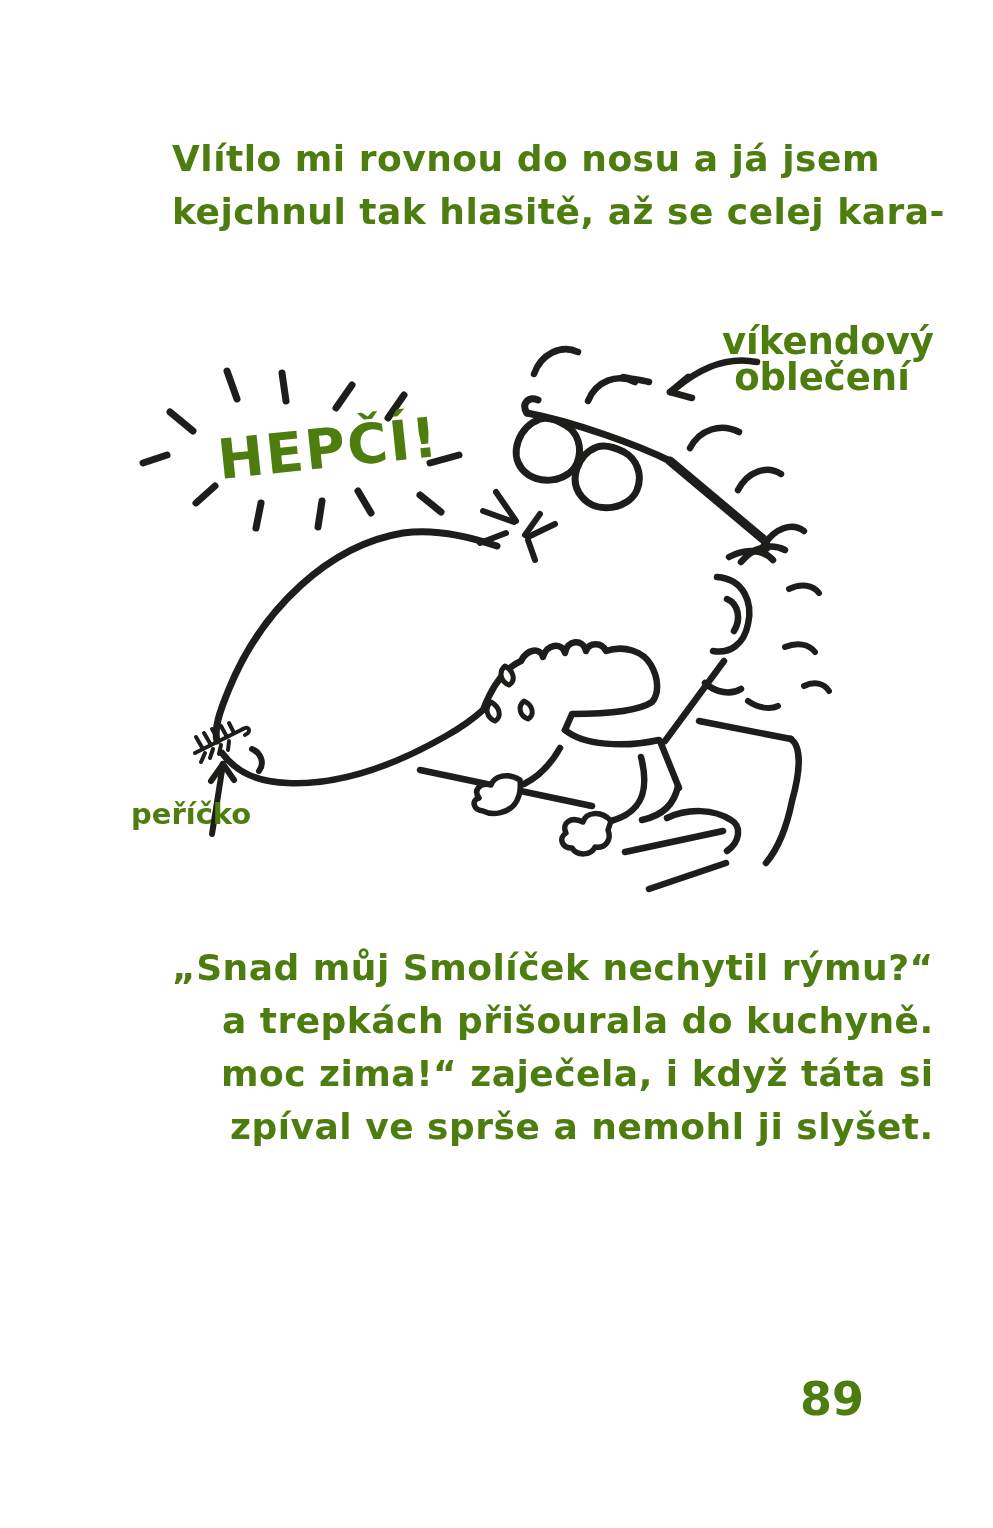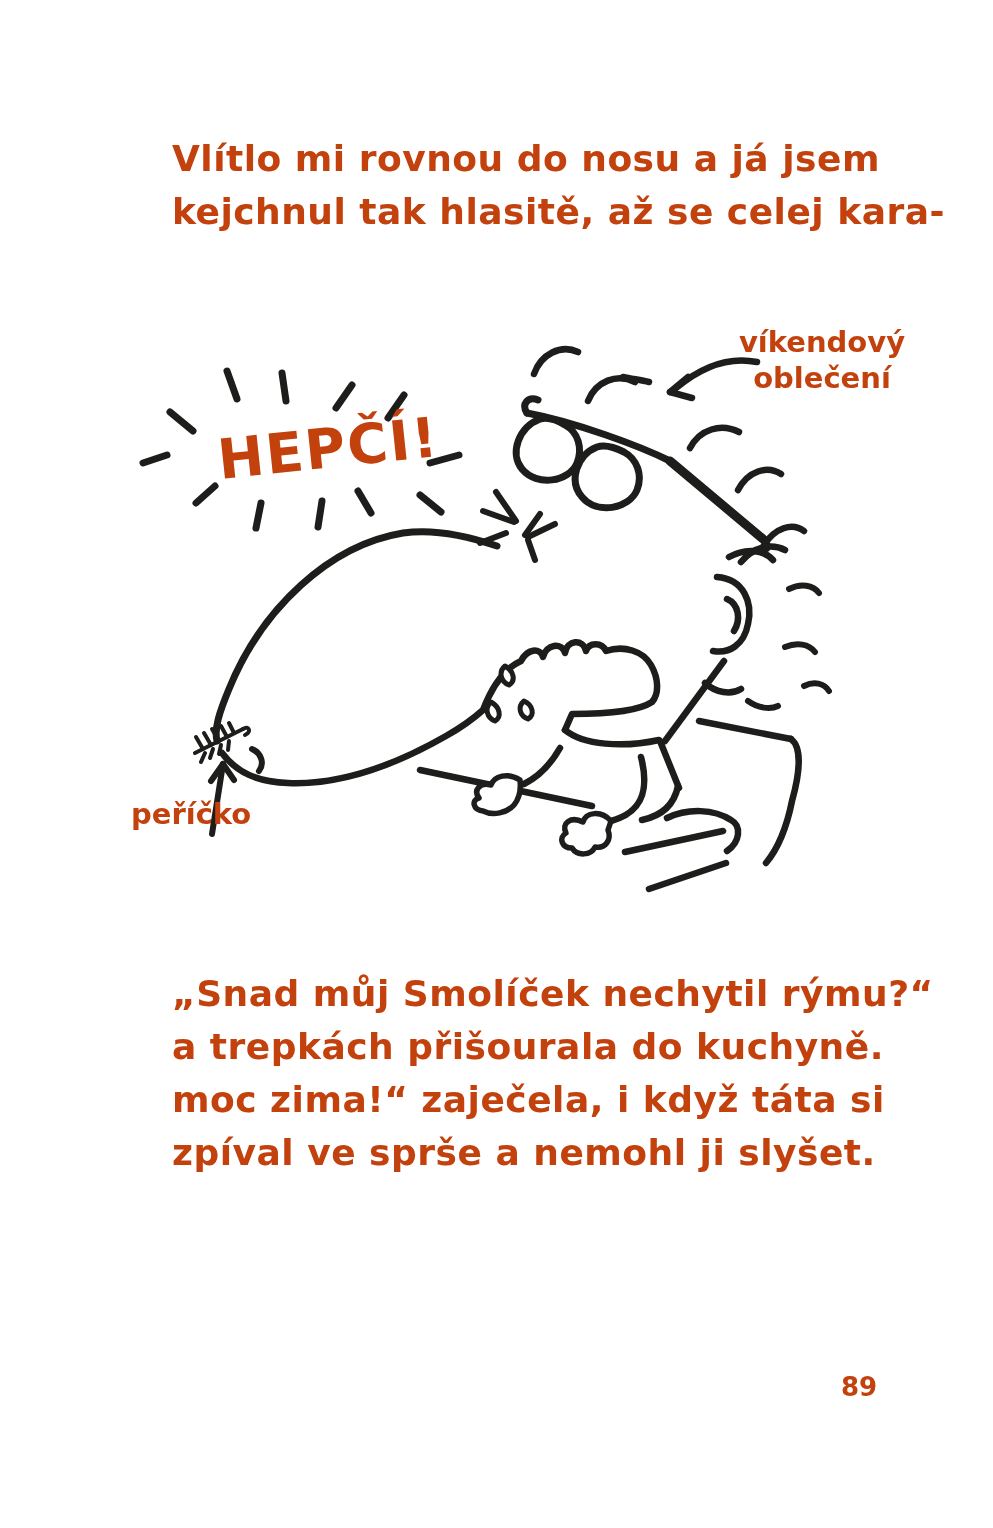--- a/index.html
+++ b/index.html
@@ -2,64 +2,64 @@
 <html><head>
 <meta charset="utf-8">
 <style>
   html,body{margin:0;padding:0;background:#ffffff;}
   .page{
     position:relative;
     width:993px;height:1528px;
     background:#ffffff;
     overflow:hidden;
     font-family:"DejaVu Sans","Liberation Sans",sans-serif;
-    color:#c2410c;
+    color:#4d7c0f;
   }
   .art{position:absolute;inset:0;width:100%;height:100%;}
   .para{
     position:absolute;
     font-size:36px;
     line-height:53px;
     font-weight:600;
     letter-spacing:.5px;
     white-space:nowrap;
   }
   .para span{display:block;}
   .para-top{left:172px;top:132px;}
-  .para-bottom{left:172px;top:967px;}
+  .para-bottom{left:172px;top:941px;text-align:right;}
   .hepci{
     position:absolute;
     left:218px;top:428px;
     font-size:55px;
     font-weight:700;
     letter-spacing:2px;
     transform:rotate(-6deg);
     transform-origin:left center;
     white-space:nowrap;
   }
   .label-weekend{
     position:absolute;
     left:722px;top:324px;
     width:200px;
     text-align:center;
-    font-size:29px;
+    font-size:37px;
     line-height:36px;
     font-weight:600;
   }
   .label-weekend span{display:block;}
   .label-feather{
     position:absolute;
     left:131px;top:797px;
     font-size:29px;
     font-weight:600;
   }
   .pagenum{
     position:absolute;
-    left:841px;top:1372px;
-    font-size:26px;
+    left:800px;top:1372px;
+    font-size:46px;
     font-weight:700;
   }
 </style>
 </head>
 <body>
 
 <div class="page">
 
   <svg class="art" viewBox="0 0 993 1528" fill="none" stroke="#1d1d1b" stroke-linecap="round" stroke-linejoin="round">
 

